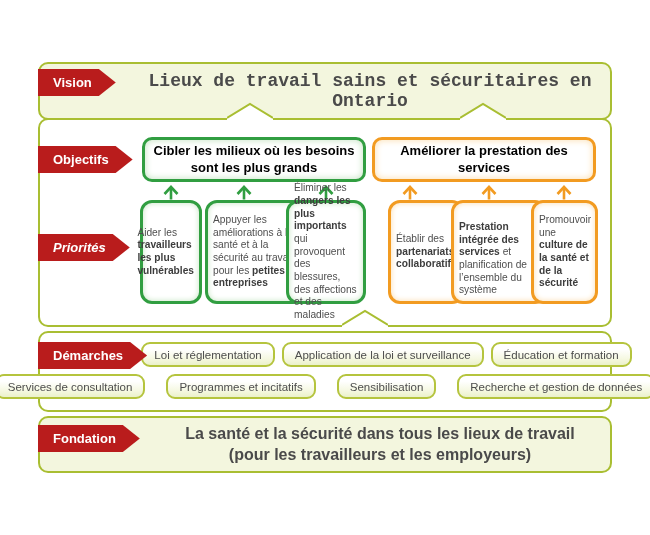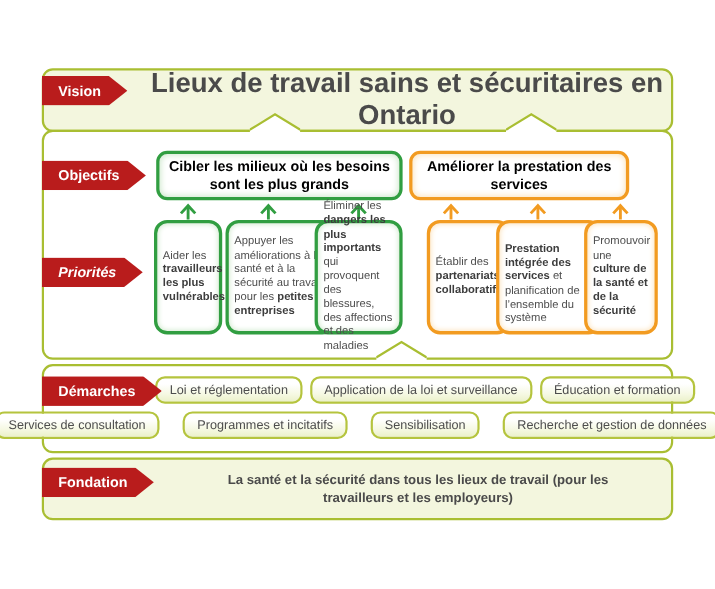--- a/index.html
+++ b/index.html
@@ -10,50 +10,50 @@
   .lightfill{background:#f3f6de;}
   #vision-box{top:62px;height:58px;}
   #middle-box{top:118px;height:209px;}
   #dem-box{top:331px;height:81px;}
   #fond-box{top:416px;height:57px;}
 
   
   .slabel{position:absolute;left:38px;height:27px;background:#b91c1c;color:#ffffff;font-weight:bold;font-size:13px;line-height:27px;box-sizing:border-box;padding-left:15px;padding-right:24px;z-index:6;
           clip-path:polygon(0 0,calc(100% - 17px) 0,100% 50%,calc(100% - 17px) 100%,0 100%);}
 
-  #vision-title{position:absolute;left:132px;right:42px;top:62px;height:57px;display:flex;align-items:center;justify-content:center;text-align:center;font-size:25px;font-weight:bold;color:#4a4a4a;z-index:4;}
+  #vision-title{position:absolute;left:132px;right:42px;top:62px;height:57px;display:flex;align-items:center;justify-content:center;text-align:center;font-size:18px;font-weight:bold;color:#4a4a4a;z-index:4;font-family:Liberation Mono, monospace;}
 
   
   .obj-box{position:absolute;top:137px;height:45px;box-sizing:border-box;border-radius:10px;background:#ffffff;display:flex;align-items:center;justify-content:center;text-align:center;font-weight:bold;font-size:13px;line-height:1.25;color:#000000;z-index:4;}
   .obj-box.green{left:142px;width:224px;border:3px solid #319e41;box-shadow:inset 0 0 6px 1px #cde7cb;}
-  .obj-box.orange{left:372px;width:200px;border:3px solid #f29b21;box-shadow:inset 0 0 6px 1px #fce4bd;}
+  .obj-box.orange{left:372px;width:224px;border:3px solid #f29b21;box-shadow:inset 0 0 6px 1px #fce4bd;}
   .obj-box .wrap-narrow{display:inline-block;max-width:170px;}
 
   
   .parrow{position:absolute;top:184px;width:18px;height:16px;z-index:4;}
 
   
   .pcard{position:absolute;top:200px;height:104px;box-sizing:border-box;border-radius:12px;background:#ffffff;display:flex;align-items:center;padding:4px 5px;font-size:10.2px;line-height:1.24;color:#4e4e4e;z-index:4;text-align:left;}
-  .pcard.green{border:3px solid #319e41;box-shadow:inset 0 0 5px 1px #d5ebd2;}
+  .pcard.green{border:3px solid #319e41;box-shadow:inset 0 0 5px 1px #d5ebd2;justify-content:flex-end;}
   .pcard.orange{border:3px solid #f29b21;box-shadow:inset 0 0 5px 1px #fce6c4;}
   .pcard b{color:#3d3d3d;}
   .p1{left:140px;width:62px;}
   .p2{left:205px;width:100px;}
   .p3{left:286px;width:80px;}
   .p4{left:388px;width:76px;}
   .p5{left:451px;width:96px;align-items:flex-end;}
   .p6{left:531px;width:67px;}
 
   
   #dem-row1{position:absolute;left:140px;right:17px;top:342px;display:flex;justify-content:center;gap:7px;z-index:4;}
   #dem-row2{position:absolute;left:17px;right:17px;top:374px;display:flex;justify-content:center;gap:21px;z-index:4;}
   .dem-item{height:25px;box-sizing:border-box;border:2px solid #b5c43e;border-radius:9px;background:linear-gradient(180deg,#ffffff 25%,#f5f8e1 70%,#ebf1ca 100%);display:flex;align-items:center;padding:0 11px;font-size:11.5px;color:#4d4d4d;white-space:nowrap;}
 
   
-  #fond-text{position:absolute;left:140px;right:30px;top:416px;height:57px;display:flex;align-items:center;justify-content:center;text-align:center;font-size:12px;font-weight:bold;color:#4a4a4a;line-height:1.3;z-index:4;}
+  #fond-text{position:absolute;left:140px;right:30px;top:416px;height:57px;display:flex;align-items:center;justify-content:center;text-align:center;font-size:16px;font-weight:bold;color:#4a4a4a;line-height:1.3;z-index:4;}
   #fond-text span{display:inline-block;max-width:400px;}
 
   
   .peak{position:absolute;width:46px;height:20px;z-index:5;}
   #peak-a{left:227px;top:102px;}
   #peak-b{left:460px;top:102px;}
   #peak-c{left:342px;top:309px;}
 </style>
 </head>
 <body>

